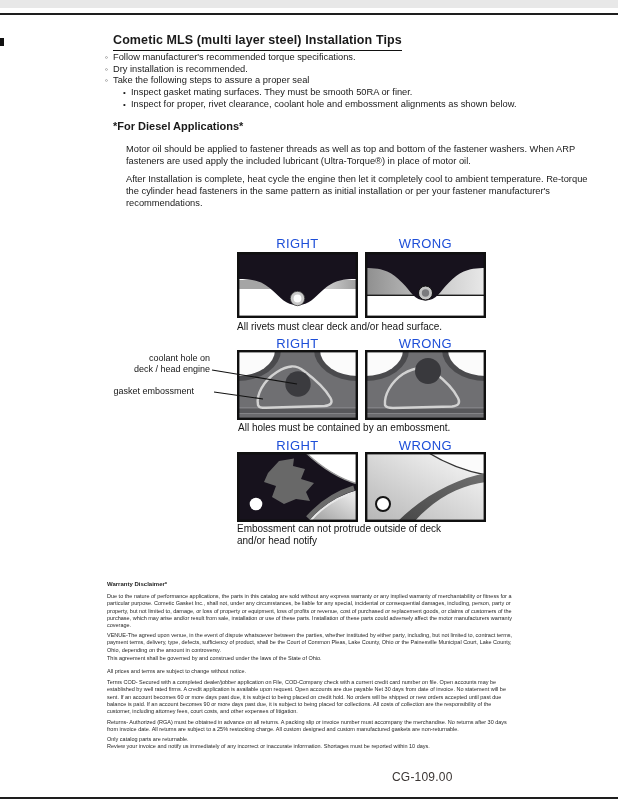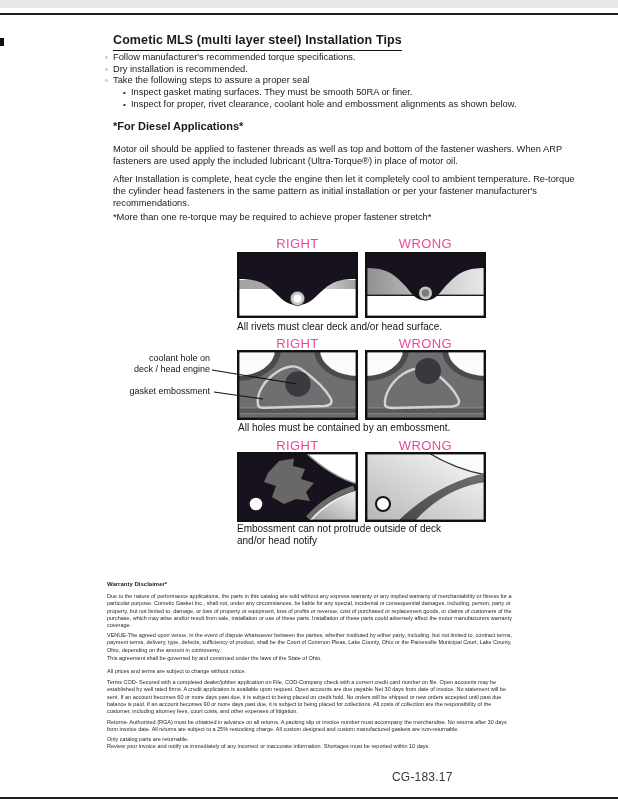--- a/index.html
+++ b/index.html
@@ -13,22 +13,22 @@
   .edge-tick{background:#111;width:4px;height:8px;left:0;}
   .title{
     left:113px;top:25px;font-size:12.5px;font-weight:bold;letter-spacing:.1px;
     border-bottom:1.6px solid #111;padding-bottom:2.5px;white-space:nowrap;
   }
   .bullets{left:105px;top:44px;width:470px;font-size:9.3px;line-height:11.7px;}
   .b-row{display:flex;}
   .b-marker{width:8px;flex:0 0 8px;font-size:8px;line-height:11.7px;}
   .b-sub{margin-left:18px;}
   .diesel-h{left:113px;top:112px;font-size:11px;font-weight:bold;}
-  .para{left:113px;width:462px;font-size:9.3px;line-height:12.1px;}
-  .dg-head{width:121px;text-align:center;font-size:13px;letter-spacing:.4px;color:#ec4899;}
+  .para{left:126px;width:462px;font-size:9.3px;line-height:12.1px;}
+  .dg-head{width:121px;text-align:center;font-size:13px;letter-spacing:.4px;color:#1d4ed8;}
   .panel{width:121px;height:66px;}
   .panel2{width:121px;height:70px;}
   .caption{font-size:10px;color:#151515;line-height:11.5px;}
   .lbl{width:152px;text-align:right;font-size:9px;line-height:10.5px;color:#161616;}
   .fine{left:107px;width:409px;font-size:5.5px;line-height:7.3px;color:#262626;}
   .fine-h{font-weight:bold;font-size:6px;}
   .footer{left:392px;top:761.5px;font-size:12px;color:#3b3634;letter-spacing:.2px;}
   svg{display:block;}
 </style>
 </head>
@@ -61,21 +61,20 @@
     </div>
     <div class="b-row b-sub">
       <span class="b-marker">•</span>
       <span>Inspect for proper, rivet clearance, coolant hole and embossment alignments as shown below.</span>
     </div>
   </div>
 
   <div class="abs diesel-h">*For Diesel Applications*</div>
   <div class="abs para" style="top:135px;">Motor oil should be applied to fastener threads as well as top and bottom of the fastener washers. When ARP fasteners are used apply the included lubricant (Ultra-Torque®) in place of motor oil.</div>
   <div class="abs para" style="top:165px;">After Installation is complete, heat cycle the engine then let it completely cool to ambient temperature. Re-torque the cylinder head fasteners in the same pattern as initial installation or per your fastener manufacturer's recommendations.</div>
-  <div class="abs para" style="top:203px;">*More than one re-torque may be required to achieve proper fastener stretch*</div>
 
   <div class="abs dg-head" style="left:237px;top:228px;">RIGHT</div>
   <div class="abs dg-head" style="left:365px;top:228px;">WRONG</div>
 
   <div class="abs panel" style="left:237px;top:244px;">
     <svg width="121" height="66" viewBox="0 0 121 66">
       <defs>
         <linearGradient id="r1r" x1="0" y1="0" x2="1" y2="0">
           <stop offset="0" stop-color="#d8d8d8"></stop>
             <stop offset="1" stop-color="#9b9b9b"></stop>
@@ -112,21 +111,21 @@
 
   <div class="abs caption" style="left:237px;top:313px;">All rivets must clear deck and/or head surface.</div>
 
   <div class="abs dg-head" style="left:237px;top:328px;">RIGHT</div>
   <div class="abs dg-head" style="left:365px;top:328px;">WRONG</div>
 
   <div class="abs lbl" style="left:58px;top:345px;">
     <div>coolant hole on</div>
     <div>deck / head engine</div>
   </div>
-  <div class="abs lbl" style="left:58px;top:378px;">gasket embossment</div>
+  <div class="abs lbl" style="left:42px;top:378px;">gasket embossment</div>
 
   <div class="abs panel2" style="left:237px;top:342px;">
     <svg width="121" height="70" viewBox="0 0 121 70">
       <rect width="121" height="70" fill="#6f6f72"></rect>
       <path d="M44,0 A44,31 0 0 1 0,31 L0,0 Z" fill="#4a4a4d"></path>
       <path d="M77,0 A44,31 0 0 0 121,31 L121,0 Z" fill="#4a4a4d"></path>
       <path d="M38,0 A38,26 0 0 1 0,26 L0,0 Z" fill="#fbfbfb"></path>
       <path d="M83,0 A38,26 0 0 0 121,26 L121,0 Z" fill="#fbfbfb"></path>
       <rect x="0" y="57.5" width="121" height="1" fill="#929295"></rect>
       <rect x="0" y="58.5" width="121" height="5" fill="#58585b"></rect>
@@ -211,15 +210,15 @@
   <div class="abs fine fine-h" style="top:573px;">Warranty Disclaimer*</div>
   <div class="abs fine" style="top:585px;">Due to the nature of performance applications, the parts in this catalog are sold without any express warranty or any implied warranty of merchantability or fitness for a particular purpose.  Cometic Gasket Inc., shall not, under any circumstances, be liable for any special, incidental or consequential damages, including, person, party or property, but not limited to, damage, or loss of property or equipment, loss of profits or revenue, cost of purchased or replacement goods, or claims of customers of the purchase, which may arise and/or result from sale, installation or use of these parts.  Installation of these parts could adversely affect the motor manufacturers warranty coverage.</div>
   <div class="abs fine" style="top:624px;">VENUE-The agreed upon venue, in the event of dispute whatsoever between the parties, whether instituted by either party, including, but not limited to, contract terms, payment terms, delivery, type, defects, sufficiency of product, shall be the Court of Common Pleas, Lake County, Ohio or the Painesville Municipal Court, Lake County, Ohio, depending on the amount in controversy.</div>
   <div class="abs fine" style="top:646.5px;">This agreement shall be governed by and construed under the laws of the State of Ohio.</div>
   <div class="abs fine" style="top:659.5px;">All prices and terms are subject to change without notice.</div>
   <div class="abs fine" style="top:671px;">Terms COD- Secured with a completed dealer/jobber application on File, COD-Company check with a current credit card number on file.  Open accounts may be established by well rated firms.  A credit application is available upon request.  Open accounts are due payable Net 30 days from date of invoice.  No statement will be sent.  If an account becomes 60 or more days past due, it is subject to being placed on credit hold.  No orders will be shipped or new orders accepted until past due balance is paid.  If an account becomes 90 or more days past due, it is subject to being placed for collections.  All costs of collection are the responsibility of the customer, including attorney fees, court costs, and other expenses of litigation.</div>
   <div class="abs fine" style="top:711px;">Returns- Authorized (RGA) must be obtained in advance on all returns.  A packing slip or invoice number must accompany the merchandise.  No returns after 30 days from invoice date.  All returns are subject to a 25% restocking charge.  All custom designed and custom manufactured gaskets are non-returnable.</div>
   <div class="abs fine" style="top:728px;">Only catalog parts are returnable.</div>
   <div class="abs fine" style="top:735.3px;">Review your invoice and notify us immediately of any incorrect or inaccurate information.  Shortages must be reported within 10 days.</div>
 
-  <div class="abs footer">CG-183.17</div>
+  <div class="abs footer">CG-109.00</div>
 
 </div>
 
 </body></html>

